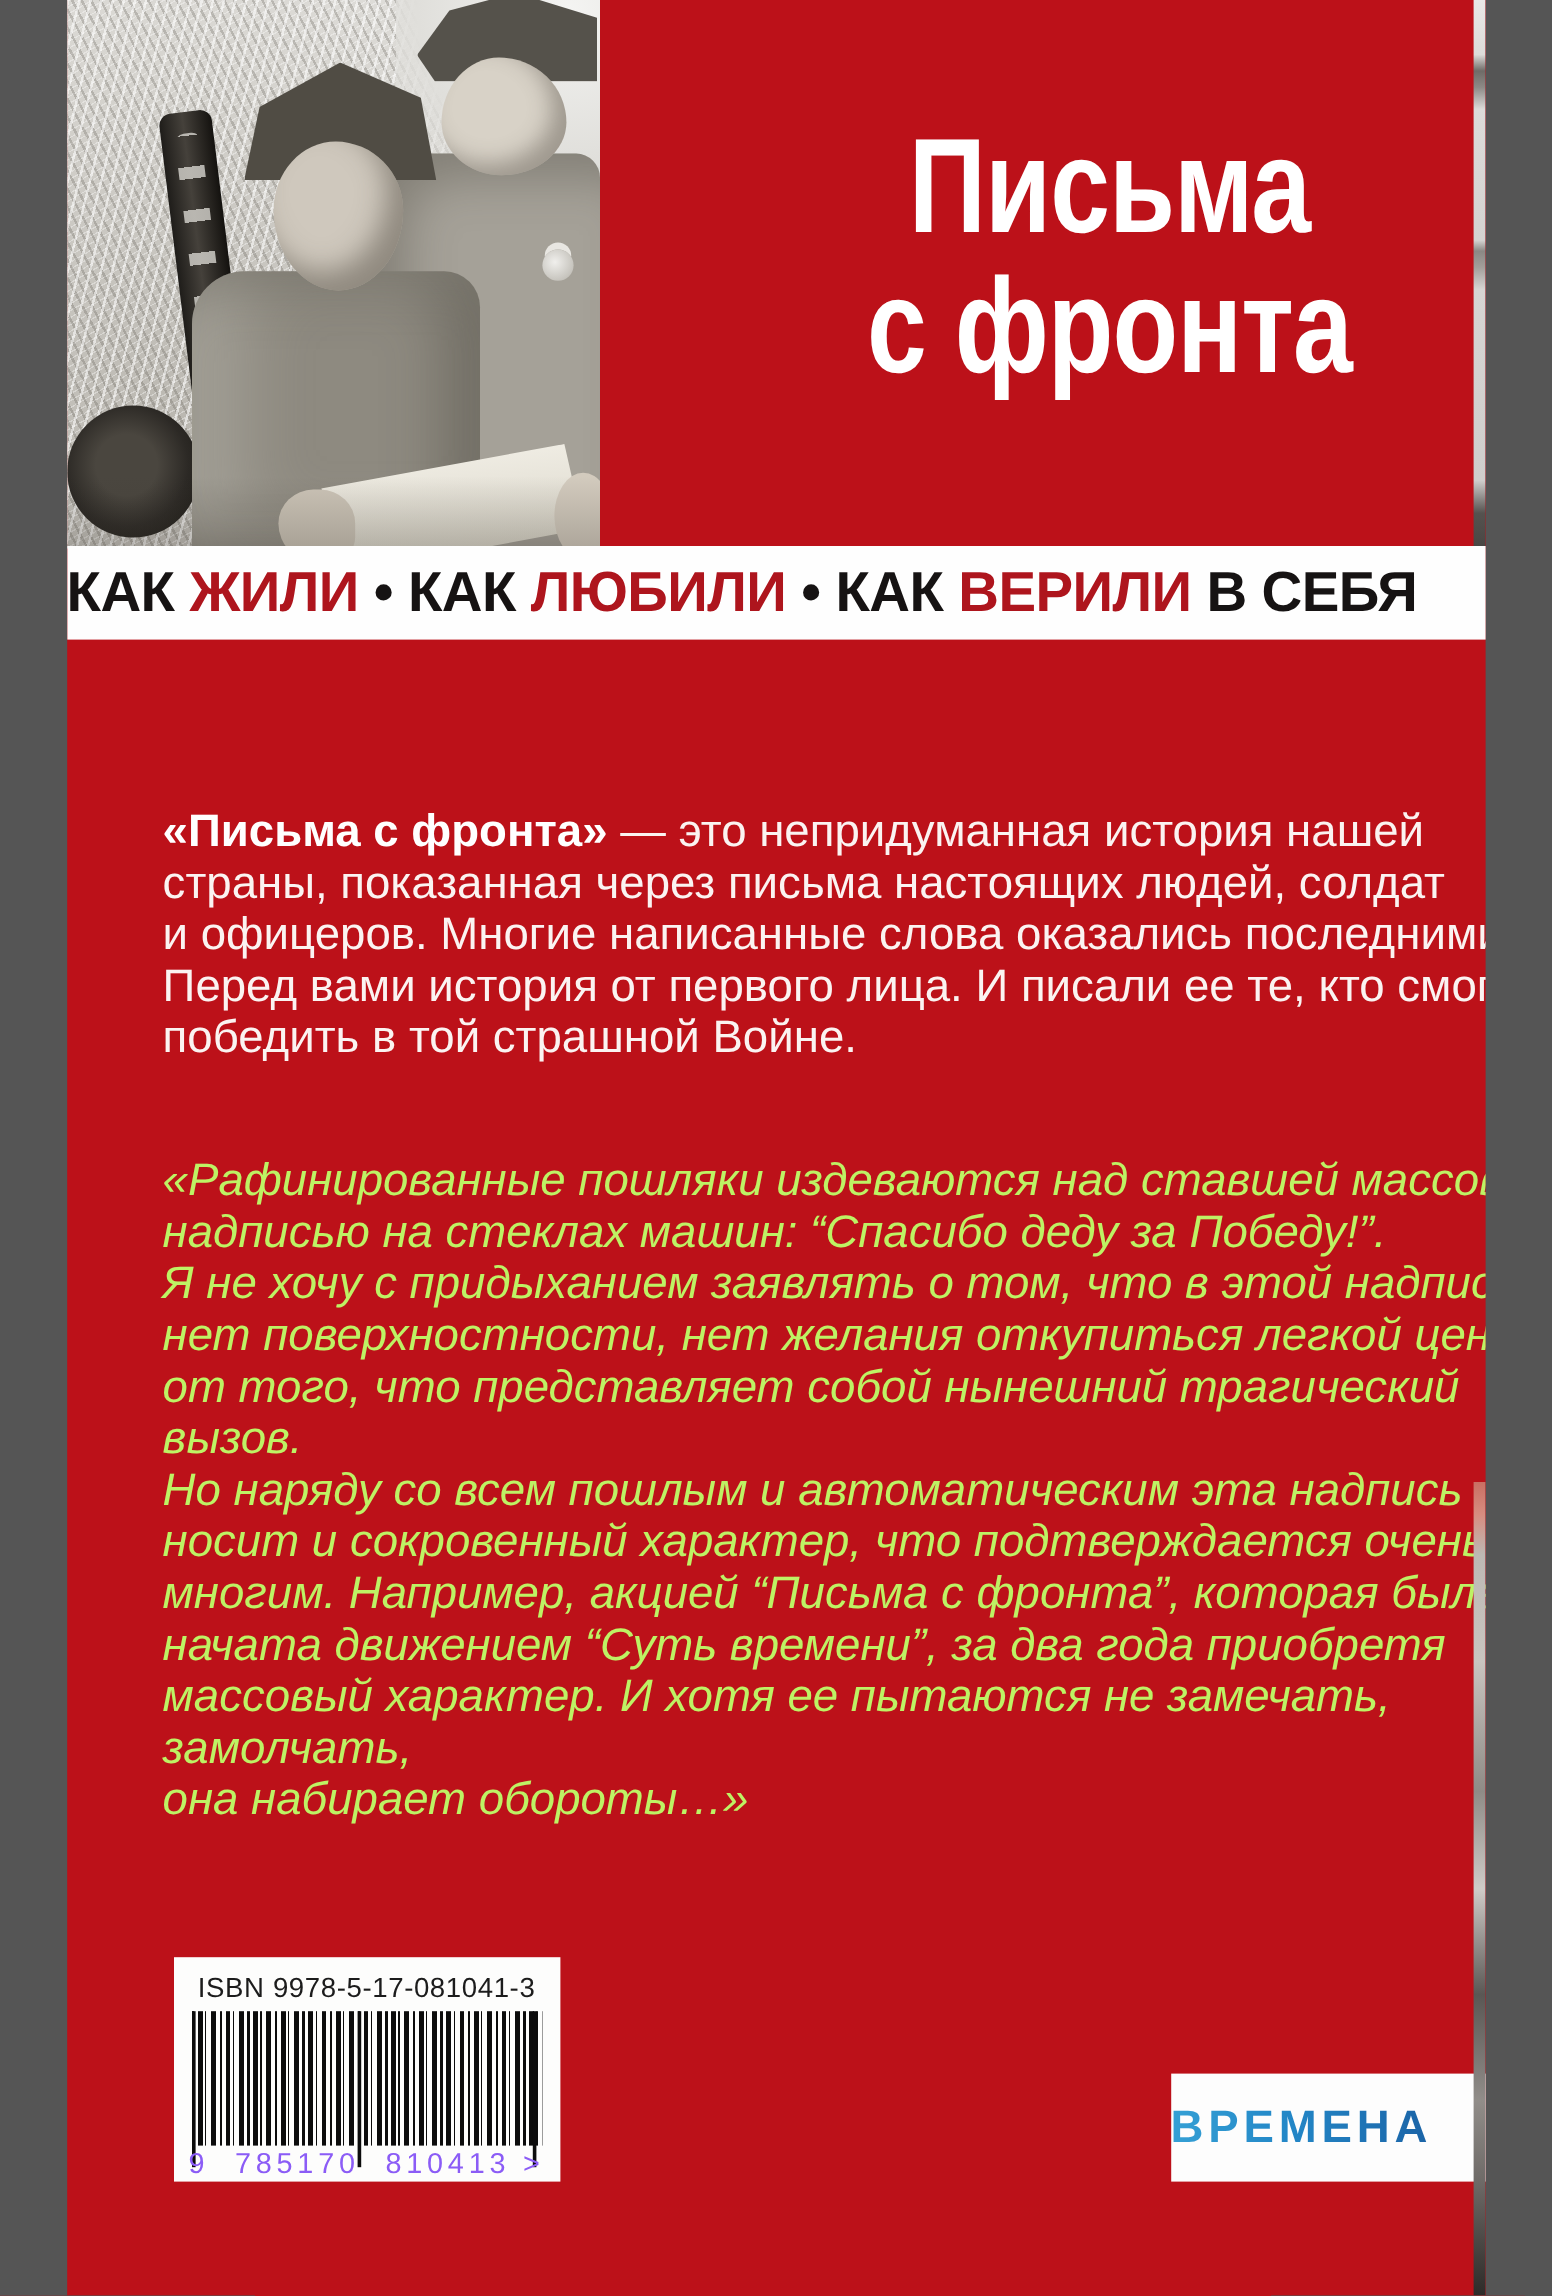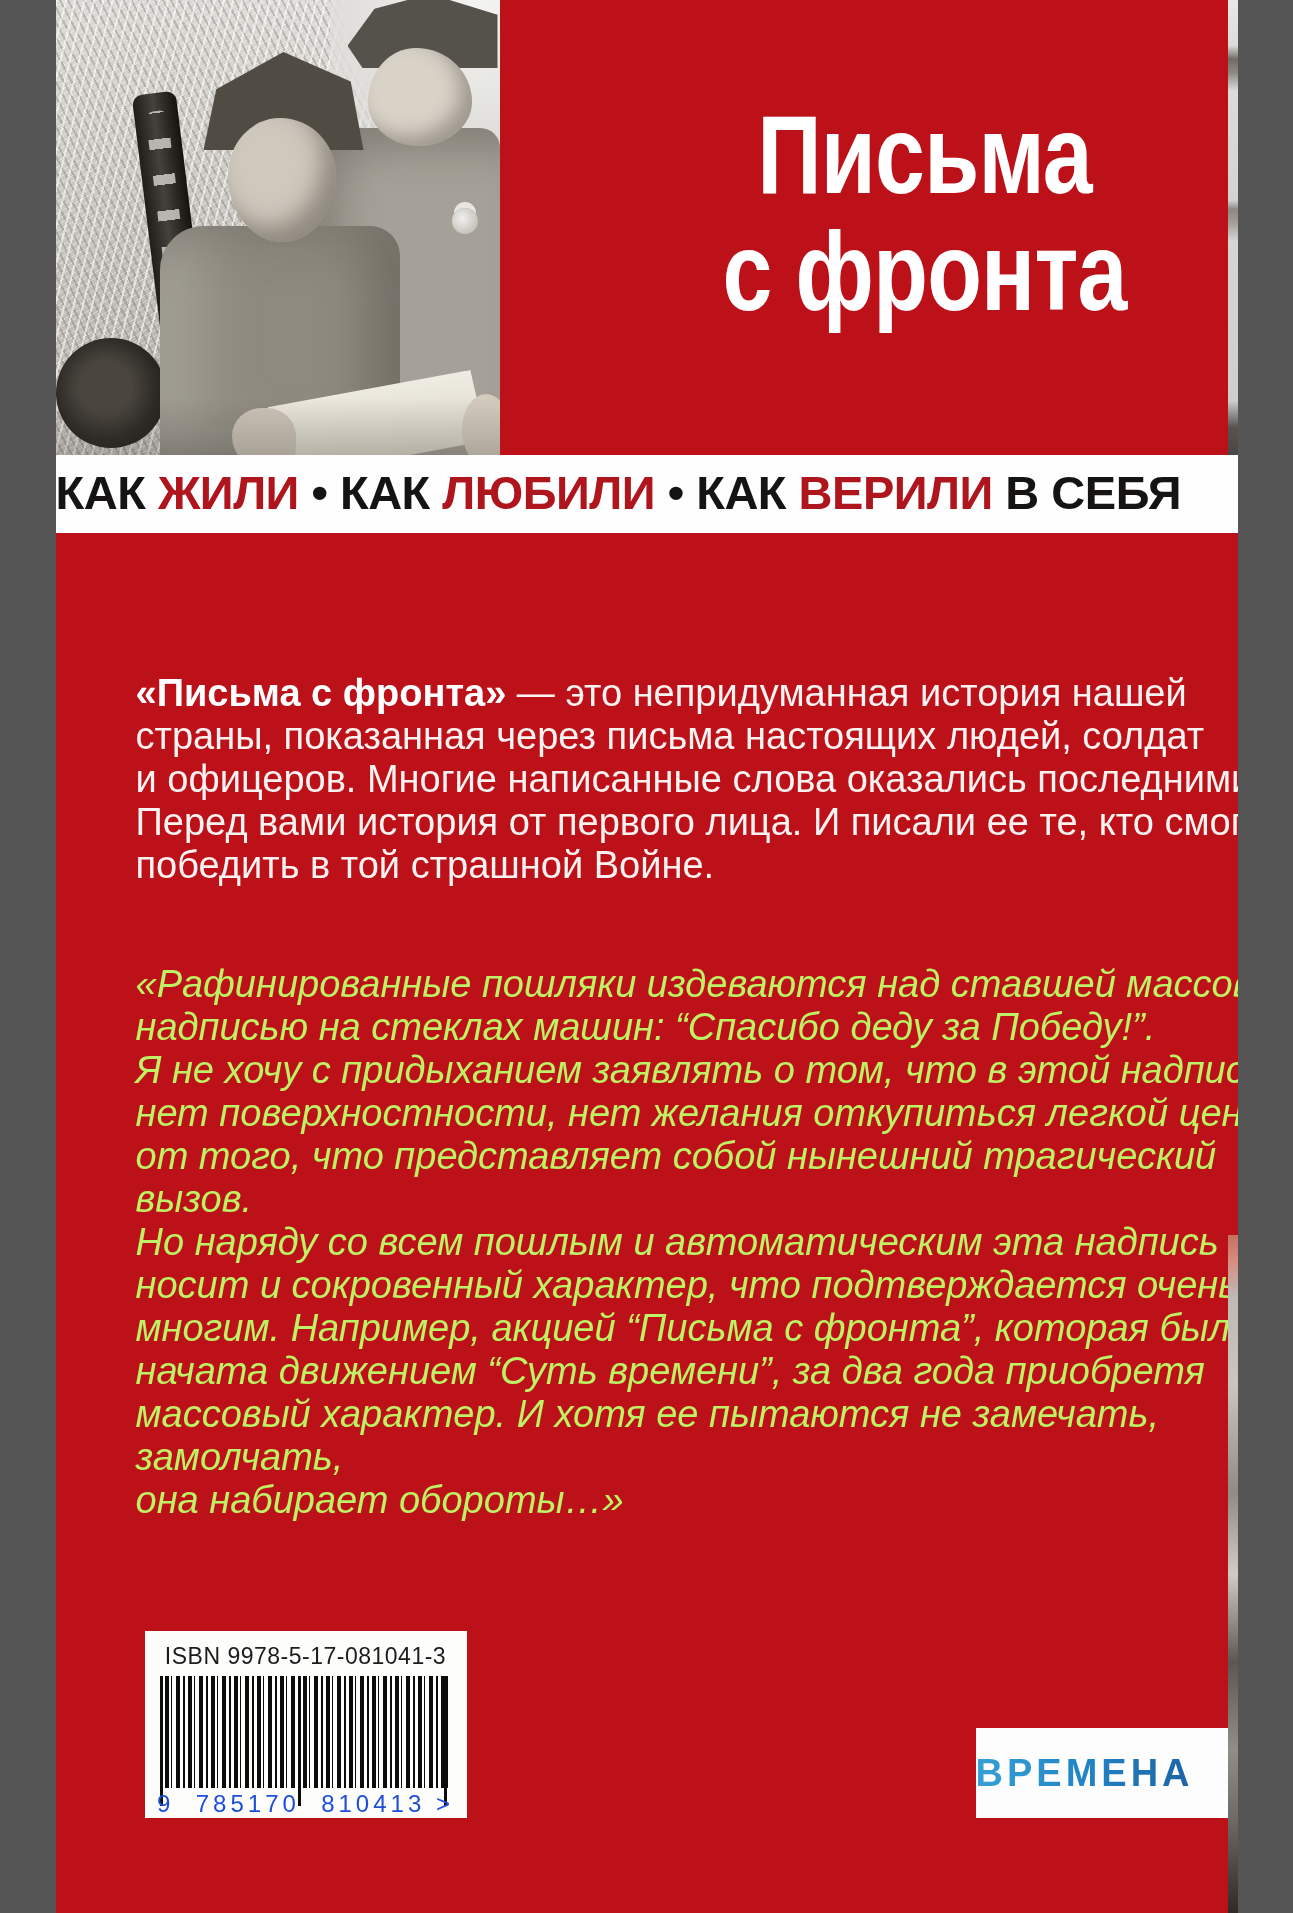--- a/index.html
+++ b/index.html
@@ -63,21 +63,21 @@
     color:#fbf3f1;font-size:38px;line-height:49px;text-align:right;white-space:pre-line;
   }
 
   
   .isbn-box{position:absolute;left:89px;top:1631px;width:322px;height:187px;background:#fdfdfc;}
   .isbn-text{margin-top:12px;text-align:center;color:#1c1c1c;font-size:23px;letter-spacing:.5px;white-space:pre;}
   .barcode{position:relative;margin:6px auto 0;width:292px;height:112px;
     background:repeating-linear-gradient(90deg,#0c0c0c 0 2px,#fdfdfc 2px 5px,#0c0c0c 5px 9px,#fdfdfc 9px 11px,#0c0c0c 11px 12px,#fdfdfc 12px 16px,#0c0c0c 16px 20px,#fdfdfc 20px 23px);}
   .guard{position:absolute;top:0;width:3px;height:130px;background:#0c0c0c;}
   .g1{left:0;} .g2{left:138px;} .g3{left:284px;}
-  .isbn-digits{position:relative;margin-top:2px;text-align:center;color:#1d4ed8;font-size:24px;letter-spacing:4px;white-space:pre;}
+  .isbn-digits{position:relative;margin-top:2px;text-align:center;color:#8b5cf6;font-size:24px;letter-spacing:4px;white-space:pre;}
 
   
   .publisher{position:absolute;left:920px;top:1728px;width:267px;height:90px;background:#fdfdfd;display:flex;align-items:center;justify-content:flex-start;}
   .pub-text{font-size:38px;font-weight:bold;letter-spacing:4px;color:#2387c7;
     background:linear-gradient(90deg,#35a0d5 0%,#2387c7 45%,#1b63a6 100%);
     -webkit-background-clip:text;background-clip:text;-webkit-text-fill-color:transparent;}
 
   
   .edge-top{position:absolute;right:0;top:0;width:10px;height:455px;
     background:linear-gradient(180deg,#e9e8e6 0%,#dddcda 10%,#6f6b67 13%,#8d8a86 16%,#dcdbd9 20%,#d4d3d1 44%,#8b8884 46%,#a39f9b 49%,#d6d5d3 53%,#cfcecc 88%,#55524f 94%,#4a4744 100%);}

